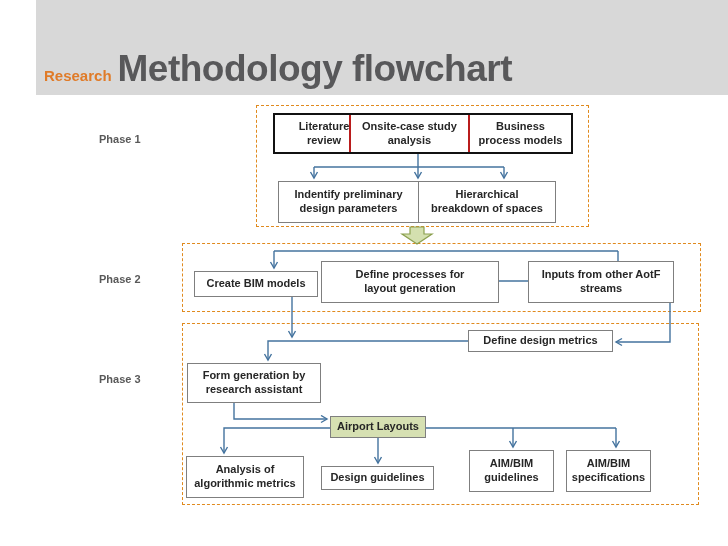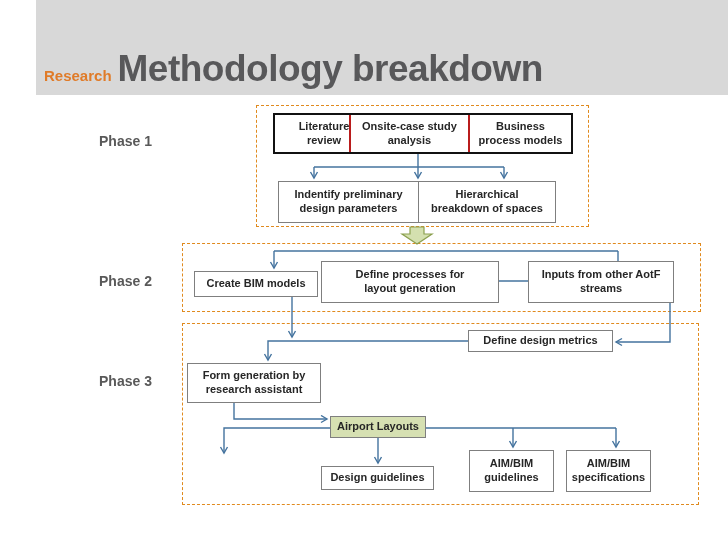--- a/index.html
+++ b/index.html
@@ -5,21 +5,21 @@
   html,body{margin:0;padding:0;background:#fff;}
   .slide{
     position:relative;width:728px;height:546px;overflow:hidden;background:#ffffff;
     font-family:"Liberation Sans",sans-serif;
     margin-left:36px;
   }
   .band{position:absolute;left:0;top:0;width:728px;height:95px;background:#d8d8d8;}
   .title-wrap{position:absolute;left:8px;top:48px;display:flex;align-items:baseline;white-space:nowrap;}
   .title-prefix{font-size:15px;font-weight:bold;color:#e07b28;margin-right:6px;}
   .title-main{font-size:37px;font-weight:bold;color:#58585a;letter-spacing:-0.5px;}
-  .phase-label{position:absolute;left:63px;font-size:14px;font-weight:bold;color:#595959;}
+  .phase-label{position:absolute;left:63px;font-size:11px;font-weight:bold;color:#595959;}
   .dashed{position:absolute;border:1.5px dashed #e08a1e;box-sizing:border-box;}
   .box{
     position:absolute;background:#ffffff;border:1.3px solid #7f7f7f;box-sizing:border-box;
     display:flex;align-items:center;justify-content:center;text-align:center;
     font-size:11px;font-weight:bold;color:#262626;line-height:1.25;white-space:pre-line;z-index:3;
   }
   .tablerow{position:absolute;display:flex;box-sizing:border-box;z-index:3;background:#fff;}
   .tablerow .cell{
     display:flex;align-items:center;justify-content:center;text-align:center;box-sizing:border-box;
     font-size:11px;font-weight:bold;color:#262626;line-height:1.25;white-space:pre-line;
@@ -34,21 +34,21 @@
 </style>
 </head>
 <body>
 
 <div class="slide">
 
   <div class="band"></div>
 
   <div class="title-wrap">
     <span class="title-prefix">Research</span>
-    <span class="title-main">Methodology breakdown</span>
+    <span class="title-main">Methodology flowchart</span>
   </div>
 
   <div class="phase-label" style="top:133px;">Phase 1</div>
   <div class="phase-label" style="top:273px;">Phase 2</div>
   <div class="phase-label" style="top:373px;">Phase 3</div>
 
   <div class="dashed" style="left:220px;top:105px;width:333px;height:122px;"></div>
   <div class="dashed" style="left:146px;top:243px;width:519px;height:69px;"></div>
   <div class="dashed" style="left:146px;top:323px;width:517px;height:182px;"></div>
 
@@ -100,20 +100,22 @@
   <div class="box" style="left:158px;top:271px;width:124px;height:26px;">Create BIM models</div>
   <div class="box" style="left:285px;top:261px;width:178px;height:42px;">Define processes for
 layout generation</div>
   <div class="box" style="left:492px;top:261px;width:146px;height:42px;">Inputs from other AotF
 streams</div>
 
   <div class="box" style="left:151px;top:363px;width:134px;height:40px;">Form generation by
 research assistant</div>
   <div class="box" style="left:432px;top:330px;width:145px;height:22px;">Define design metrics</div>
   <div class="box green-box" style="left:294px;top:416px;width:96px;height:22px;">Airport Layouts</div>
+  <div class="box" style="left:150px;top:456px;width:118px;height:42px;">Analysis of
+algorithmic metrics</div>
   <div class="box" style="left:285px;top:466px;width:113px;height:24px;">Design guidelines</div>
   <div class="box" style="left:433px;top:450px;width:85px;height:42px;">AIM/BIM
 guidelines</div>
   <div class="box" style="left:530px;top:450px;width:85px;height:42px;">AIM/BIM
 specifications</div>
 
   <div class="page-num">26</div>
 </div>
 
 </body></html>

